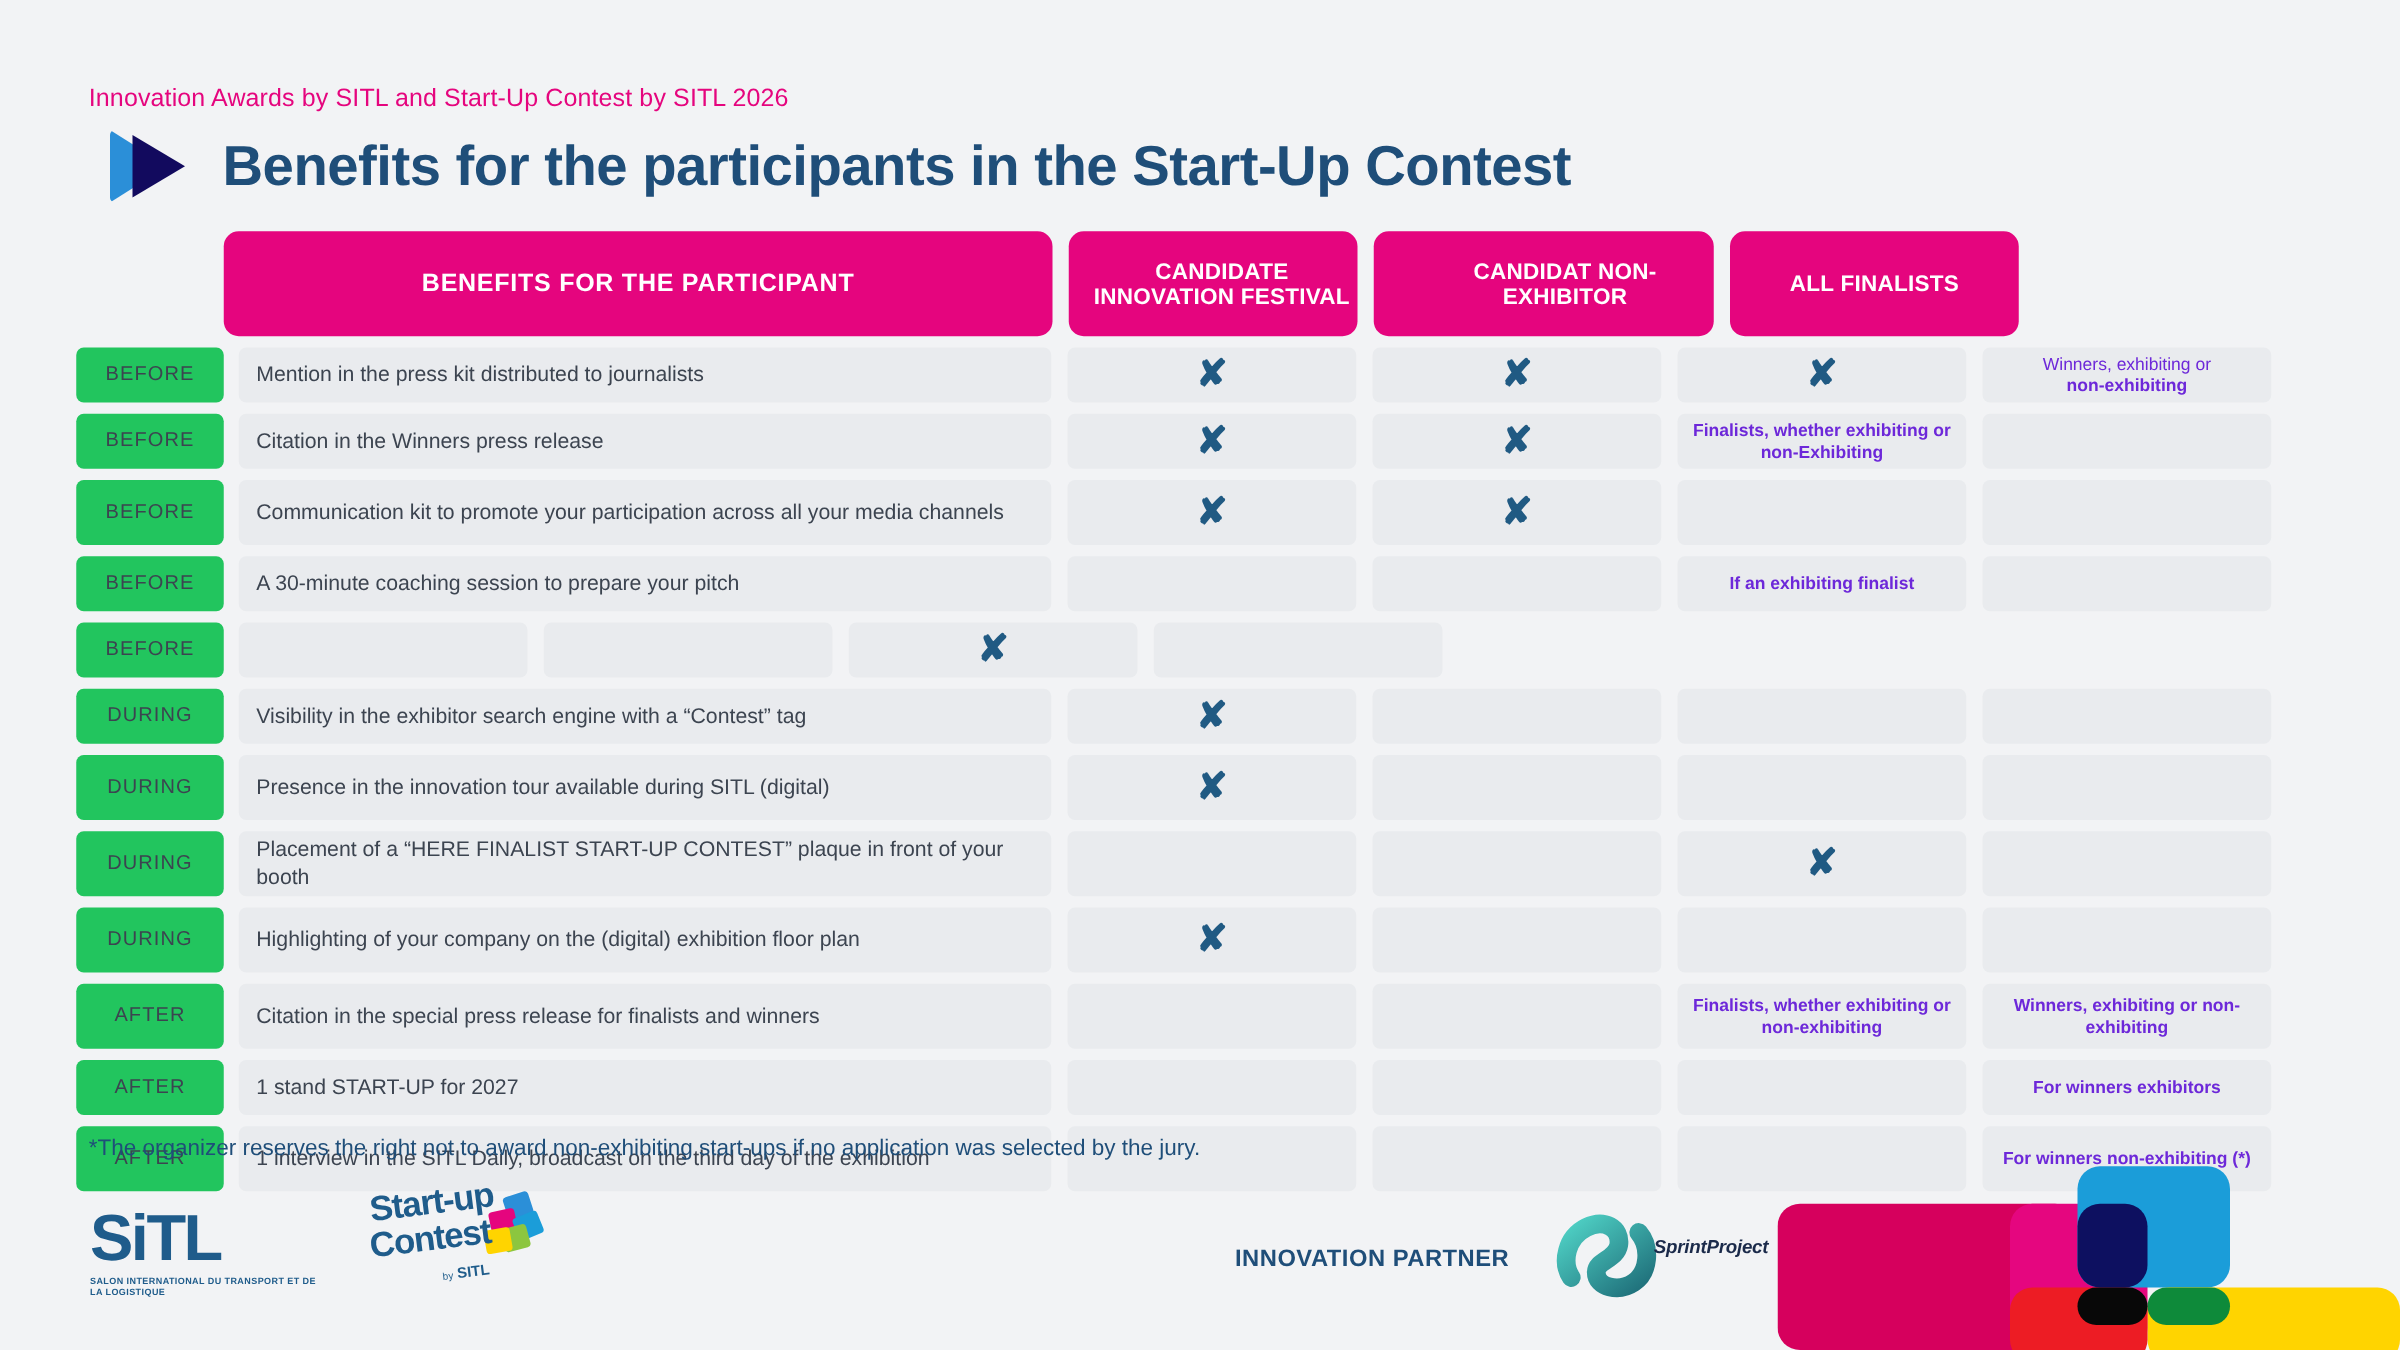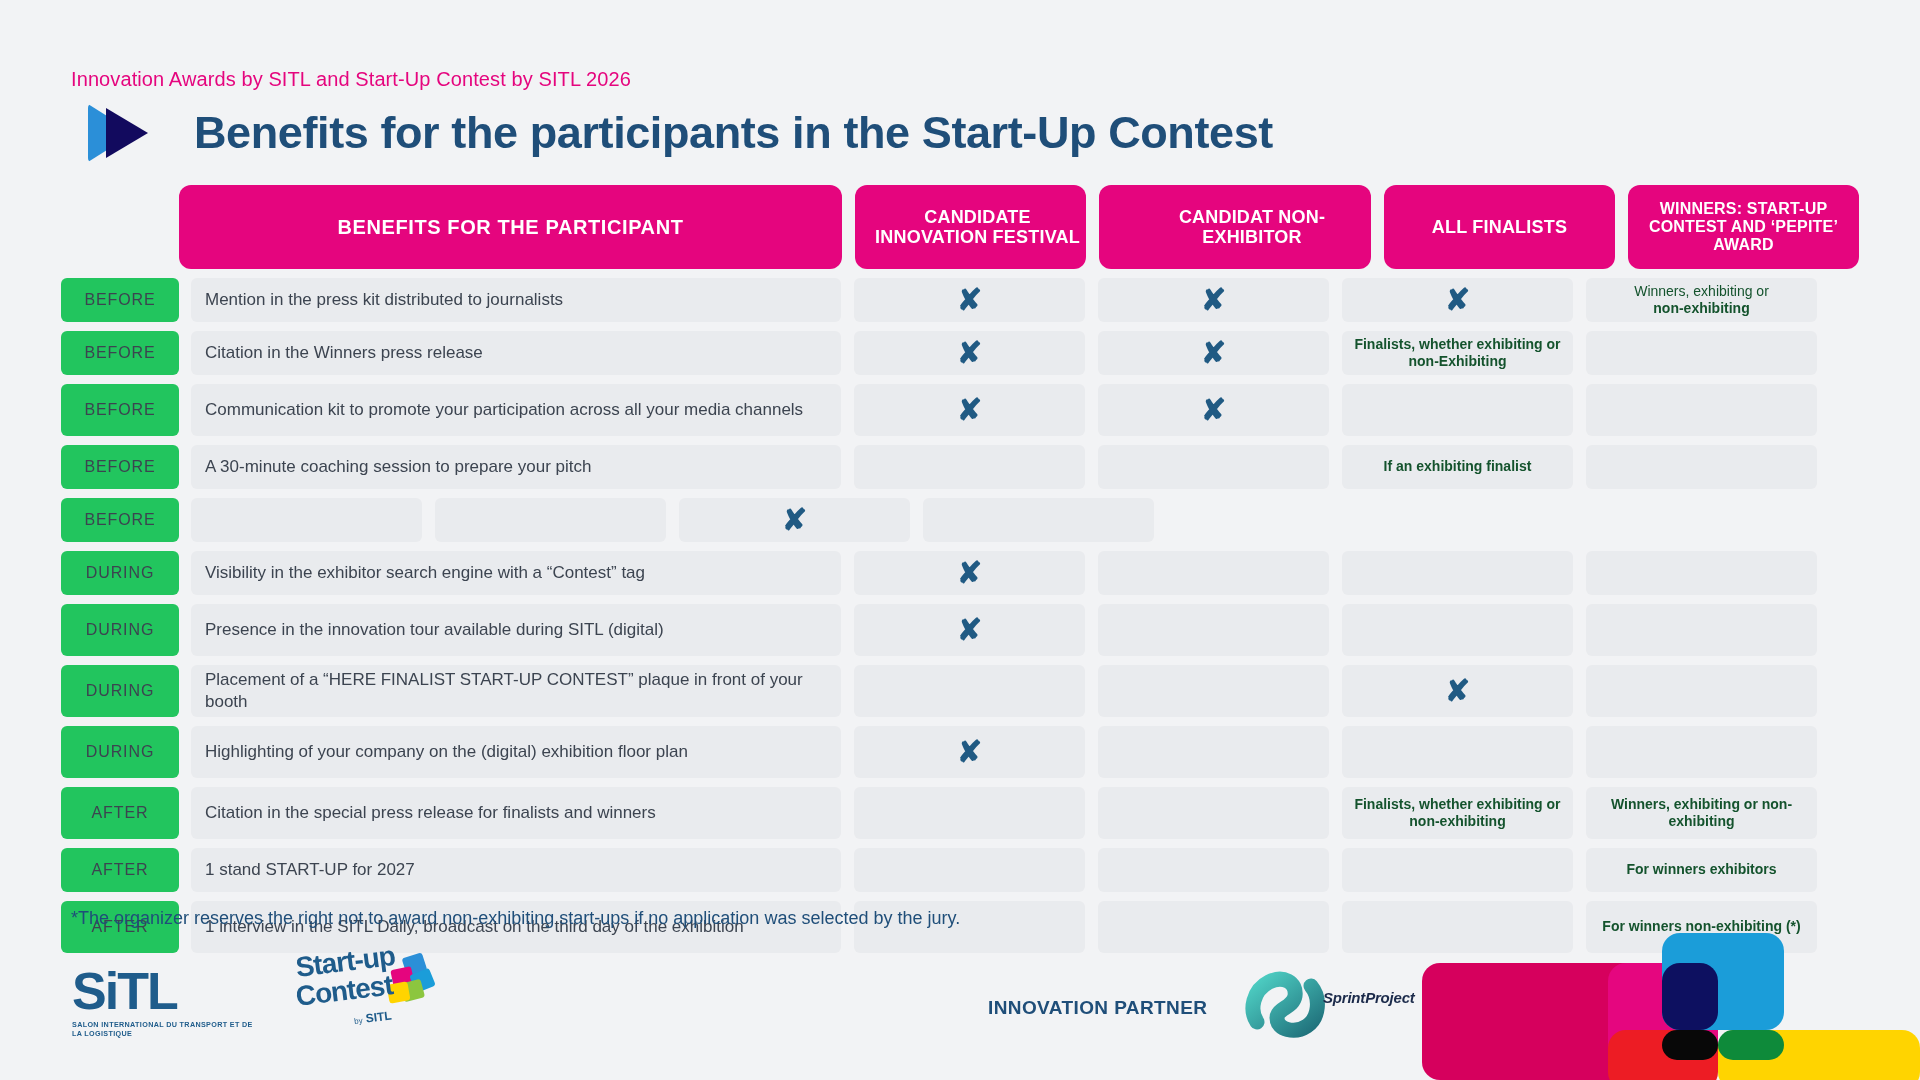--- a/index.html
+++ b/index.html
@@ -11,21 +11,21 @@
   }
   .page { position: relative; width: 1920px; height: 1080px; background: #f2f3f5; }
 
   
   .eyebrow {
     position: absolute; left: 71px; top: 68px;
     font-size: 20px; color: #e5057e; letter-spacing: .1px;
   }
   .title-row {
     position: absolute; left: 88px; top: 104px;
-    display: flex; align-items: center; gap: 44px;
+    display: flex; align-items: center; gap: 28px;
   }
   .play-logo { position: relative; width: 62px; height: 58px; flex: none; }
   .play-logo .tri-blue {
     position: absolute; left: 0; top: 0;
     width: 0; height: 0;
     border-top: 29px solid transparent;
     border-bottom: 29px solid transparent;
     border-left: 46px solid #2b8fd8;
     border-radius: 4px;
   }
@@ -79,21 +79,21 @@
     width: 231px; flex: none; margin-right: 13px;
     background: #e9ebee; border-radius: 6px;
     display: flex; align-items: center; justify-content: center;
     text-align: center; padding: 5px 8px;
   }
   .cell-col.last { margin-right: 0; }
   .xmark {
     font-size: 30px; font-weight: bold; color: #205a83; line-height: 1;
     font-family: "Liberation Sans", sans-serif;
   }
-  .note { font-size: 14px; font-weight: bold; color: #14532d; line-height: 1.25; }
+  .note { font-size: 14px; font-weight: bold; color: #6d28d9; line-height: 1.25; }
   .note .reg { font-weight: normal; display: block; }
   .note .bold { font-weight: bold; display: block; }
 
   .r-h1 { height: 44px; }
   .r-h2 { height: 52px; }
 
   
   .disclaimer {
     position: absolute; left: 71px; top: 908px;
     font-size: 18px; color: #1f4e79;
@@ -168,21 +168,20 @@
   </div>
 
   <div class="table">
 
     <div class="thead">
       <div class="th-spacer"></div>
       <div class="th th-main">BENEFITS FOR THE PARTICIPANT</div>
       <div class="th th-col th-c1">CANDIDATE INNOVATION FESTIVAL</div>
       <div class="th th-col th-c2">CANDIDAT NON-EXHIBITOR</div>
       <div class="th th-col th-c3">ALL FINALISTS</div>
-      <div class="th th-col th-c4">WINNERS: START-UP CONTEST AND ‘PEPITE’ AWARD</div>
     </div>
 
     <div id="tbody">
         <div class="trow r-h1">
           <div class="cell-tag">BEFORE</div>
           <div class="cell-benefit">Mention in the press kit distributed to journalists</div>
           <div class="cell-col">
             <span class="xmark">✘</span>
           </div>
           <div class="cell-col">

